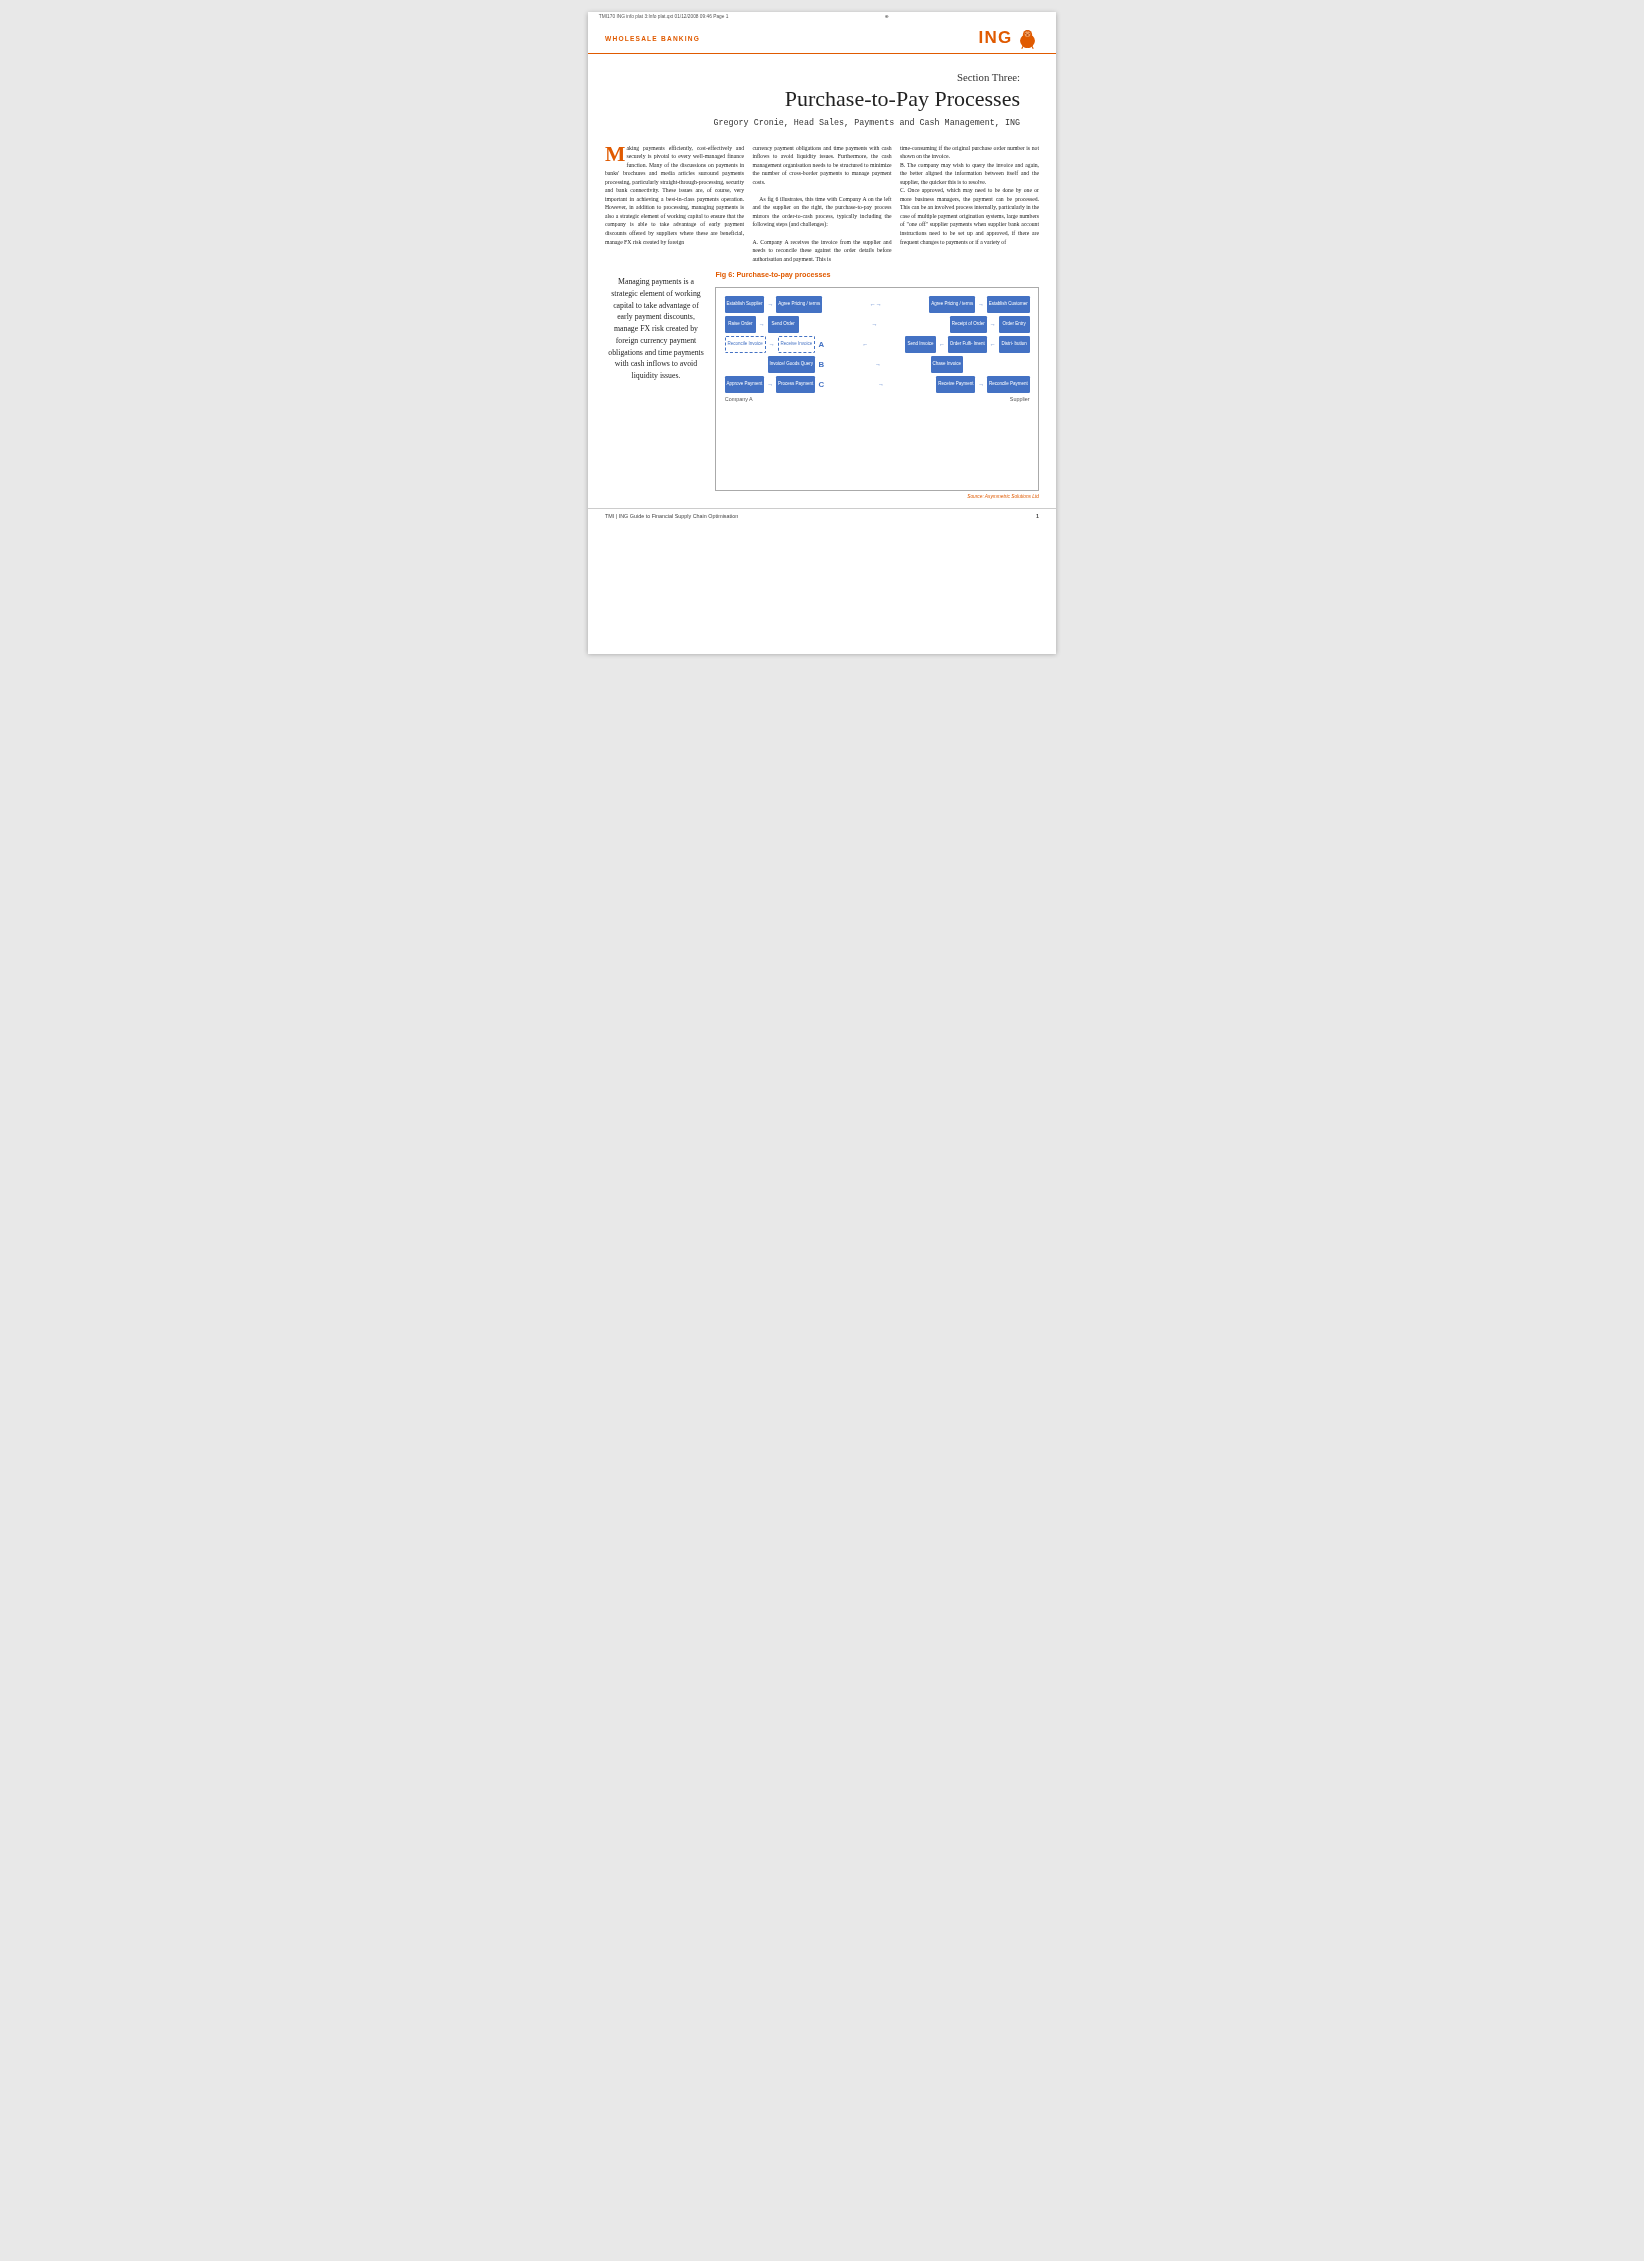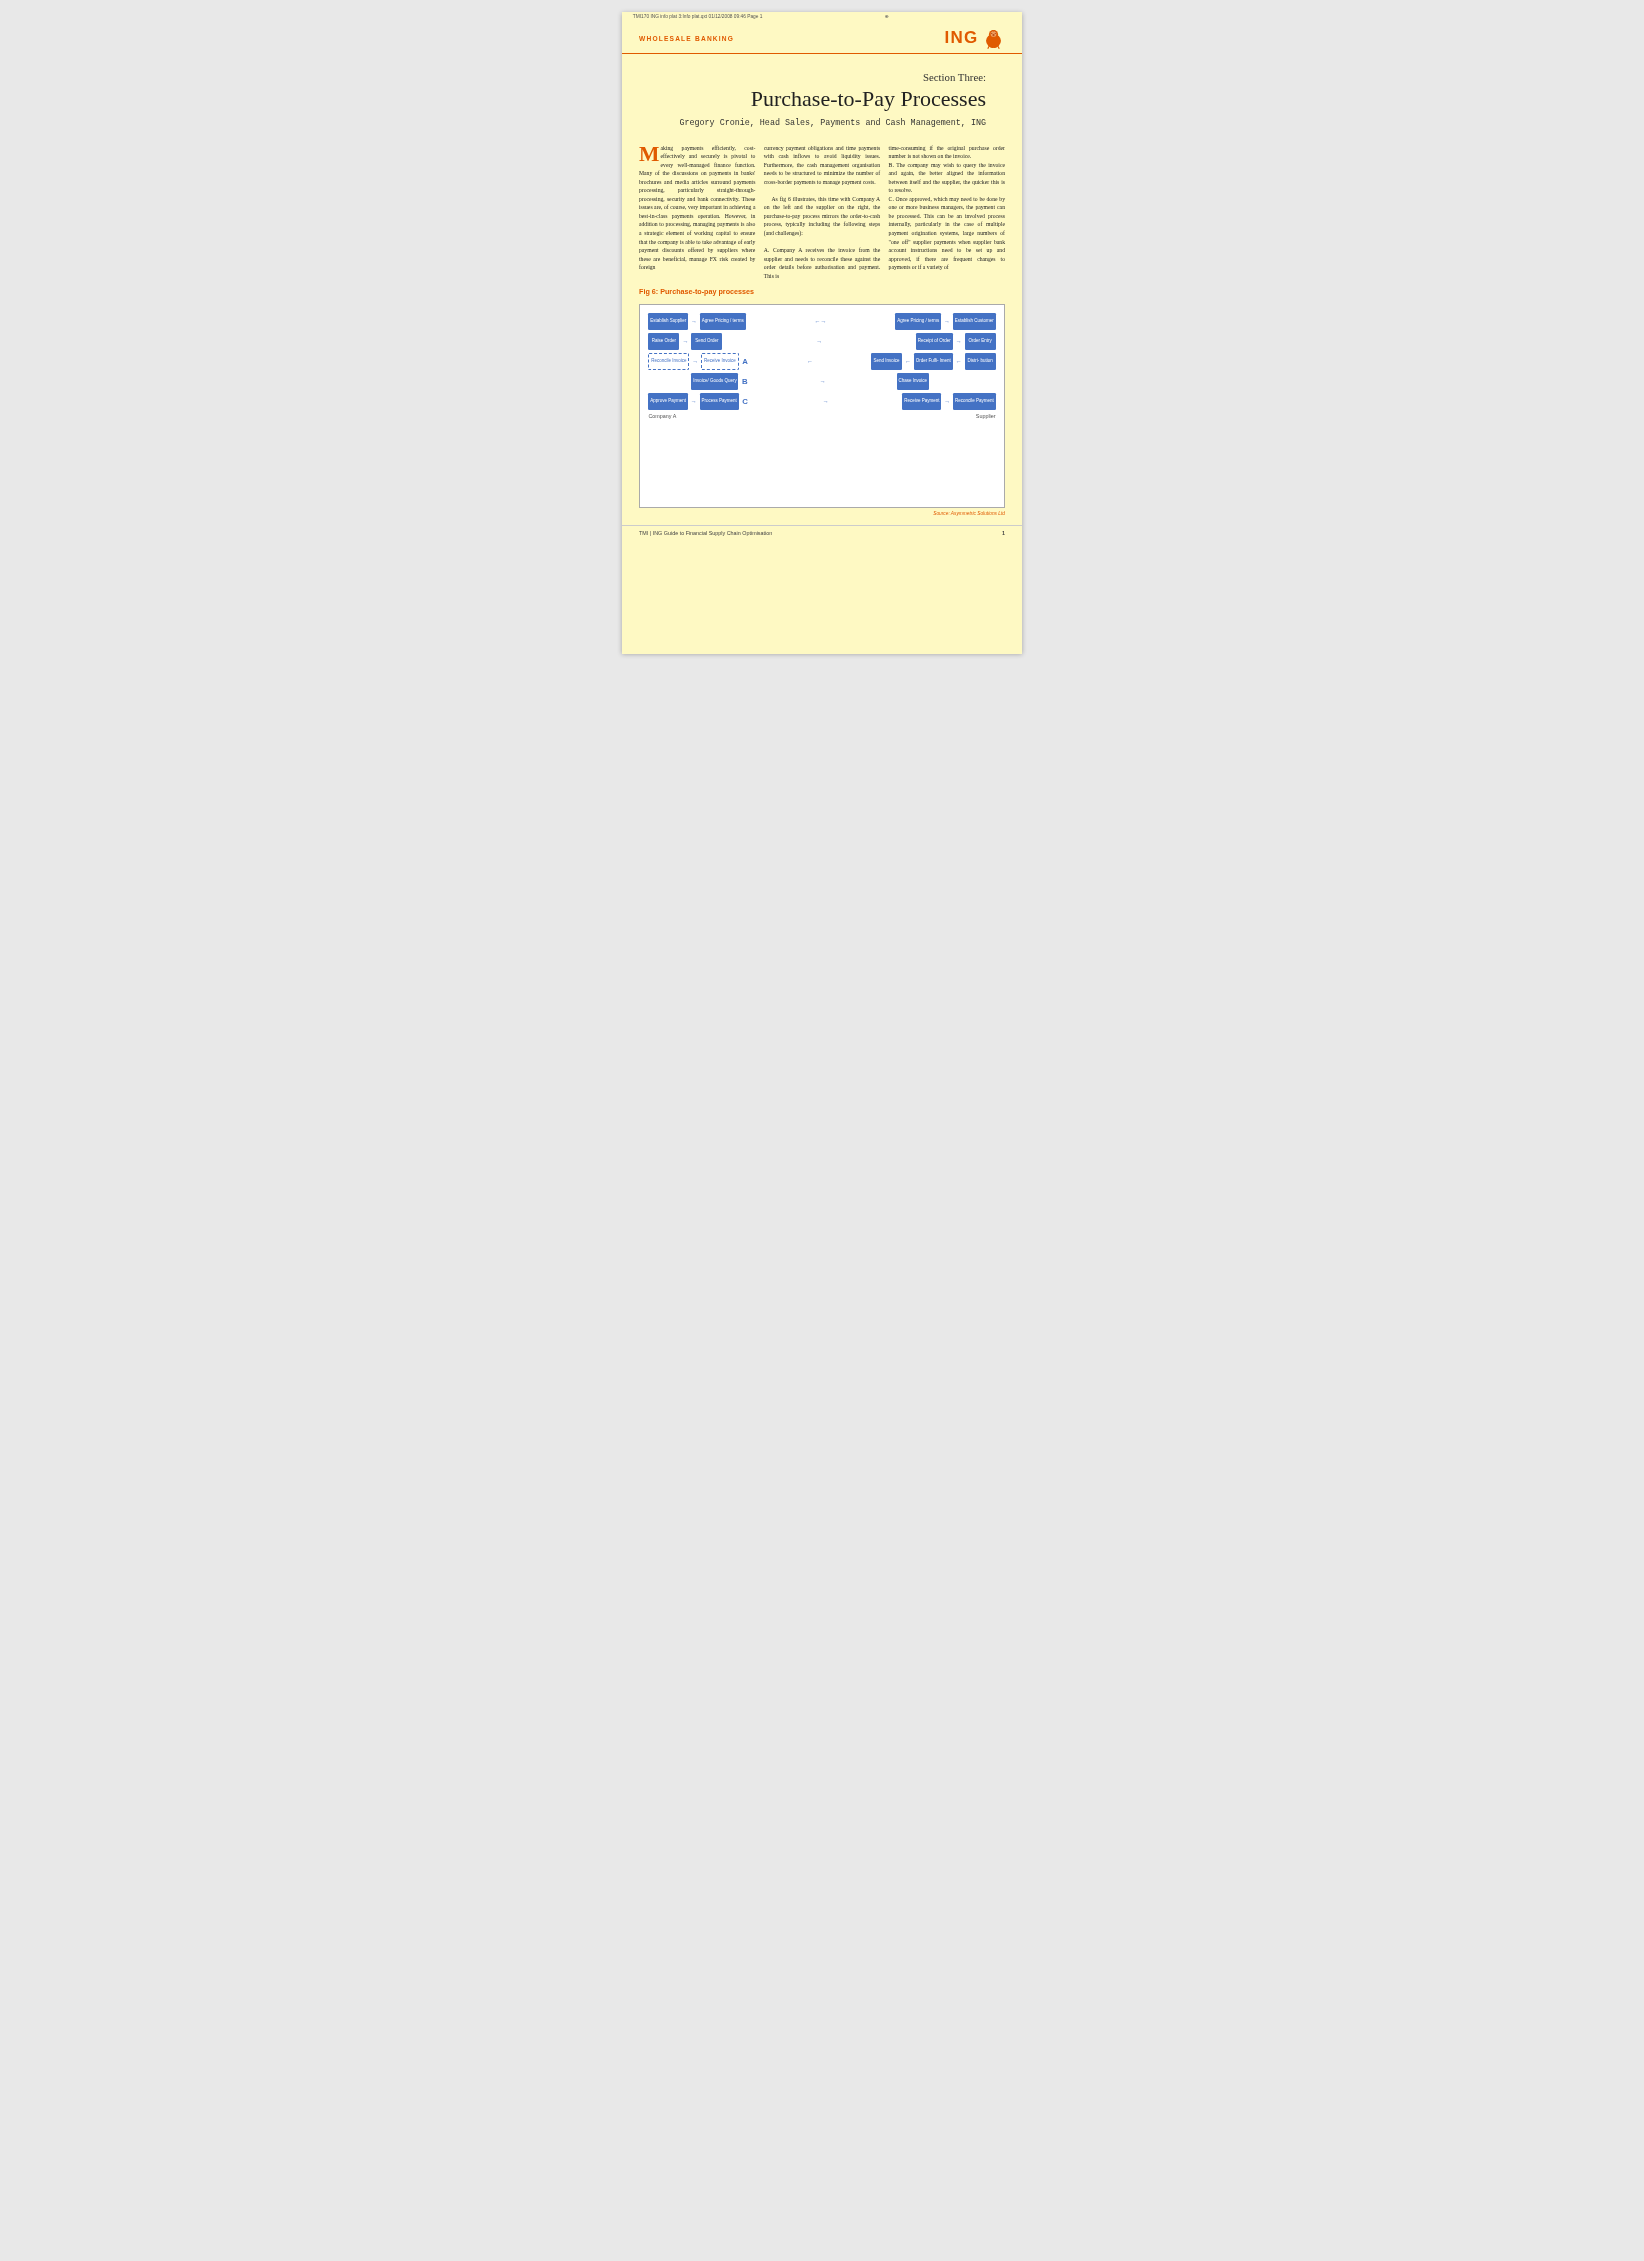--- a/index.html
+++ b/index.html
@@ -4,22 +4,22 @@
   <style>
     * { margin: 0; padding: 0; box-sizing: border-box; }
     body {
       background: #e8e8e8;
       font-family: 'Times New Roman', Times, serif;
       display: flex;
       justify-content: center;
       padding: 12px;
     }
     .page {
-      background: #fef9c3;
-      width: 400px;
+      background: #ffffff;
+      width: 468px;
       min-height: 642px;
       padding: 0;
       position: relative;
       box-shadow: 0 1.2px 4.8px rgba(0,0,0,0.3);
     }
     
     .print-info {
       font-size: 4.8px;
       color: #555;
       padding: 2.4px 10.8px;
@@ -281,20 +281,21 @@
       <span>time-consuming if the original purchase order number is not shown on the invoice.</span>
       <br>
       <span>B. The company may wish to query the invoice and again, the better aligned the information between itself and the supplier, the quicker this is to resolve.</span>
       <br>
       <span>C. Once approved, which may need to be done by one or more business managers, the payment can be processed. This can be an involved process internally, particularly in the case of multiple payment origination systems, large numbers of "one off" supplier payments when supplier bank account instructions need to be set up and approved, if there are frequent changes to payments or if a variety of</span>
     </div>
   </div>
 
   <div class="lower-section">
 
+    <div class="pullquote-col">Managing payments is a strategic element of working capital to take advantage of early payment discounts, manage FX risk created by foreign currency payment obligations and time payments with cash inflows to avoid liquidity issues.</div>
 
     <div class="figure-col">
       <div class="figure-title">Fig 6: Purchase-to-pay processes</div>
       <div class="diagram">
 
         <div class="diag-row">
           <div class="diag-box">Establish Supplier</div>
           <span class="diag-arrow">→</span>
           <div class="diag-box" style="min-width:34px;">
               <span>Agree Pricing / terms</span>

